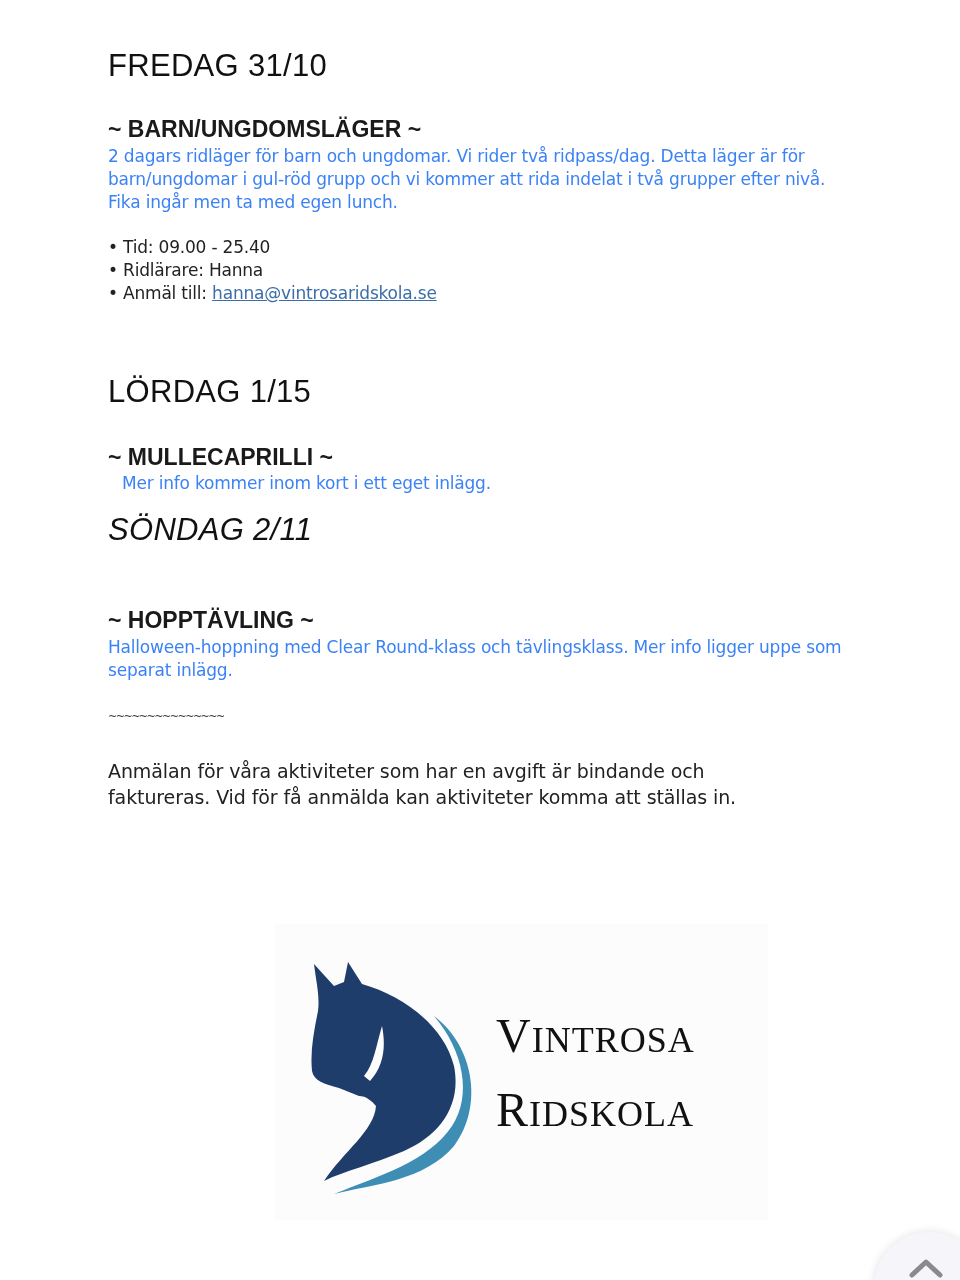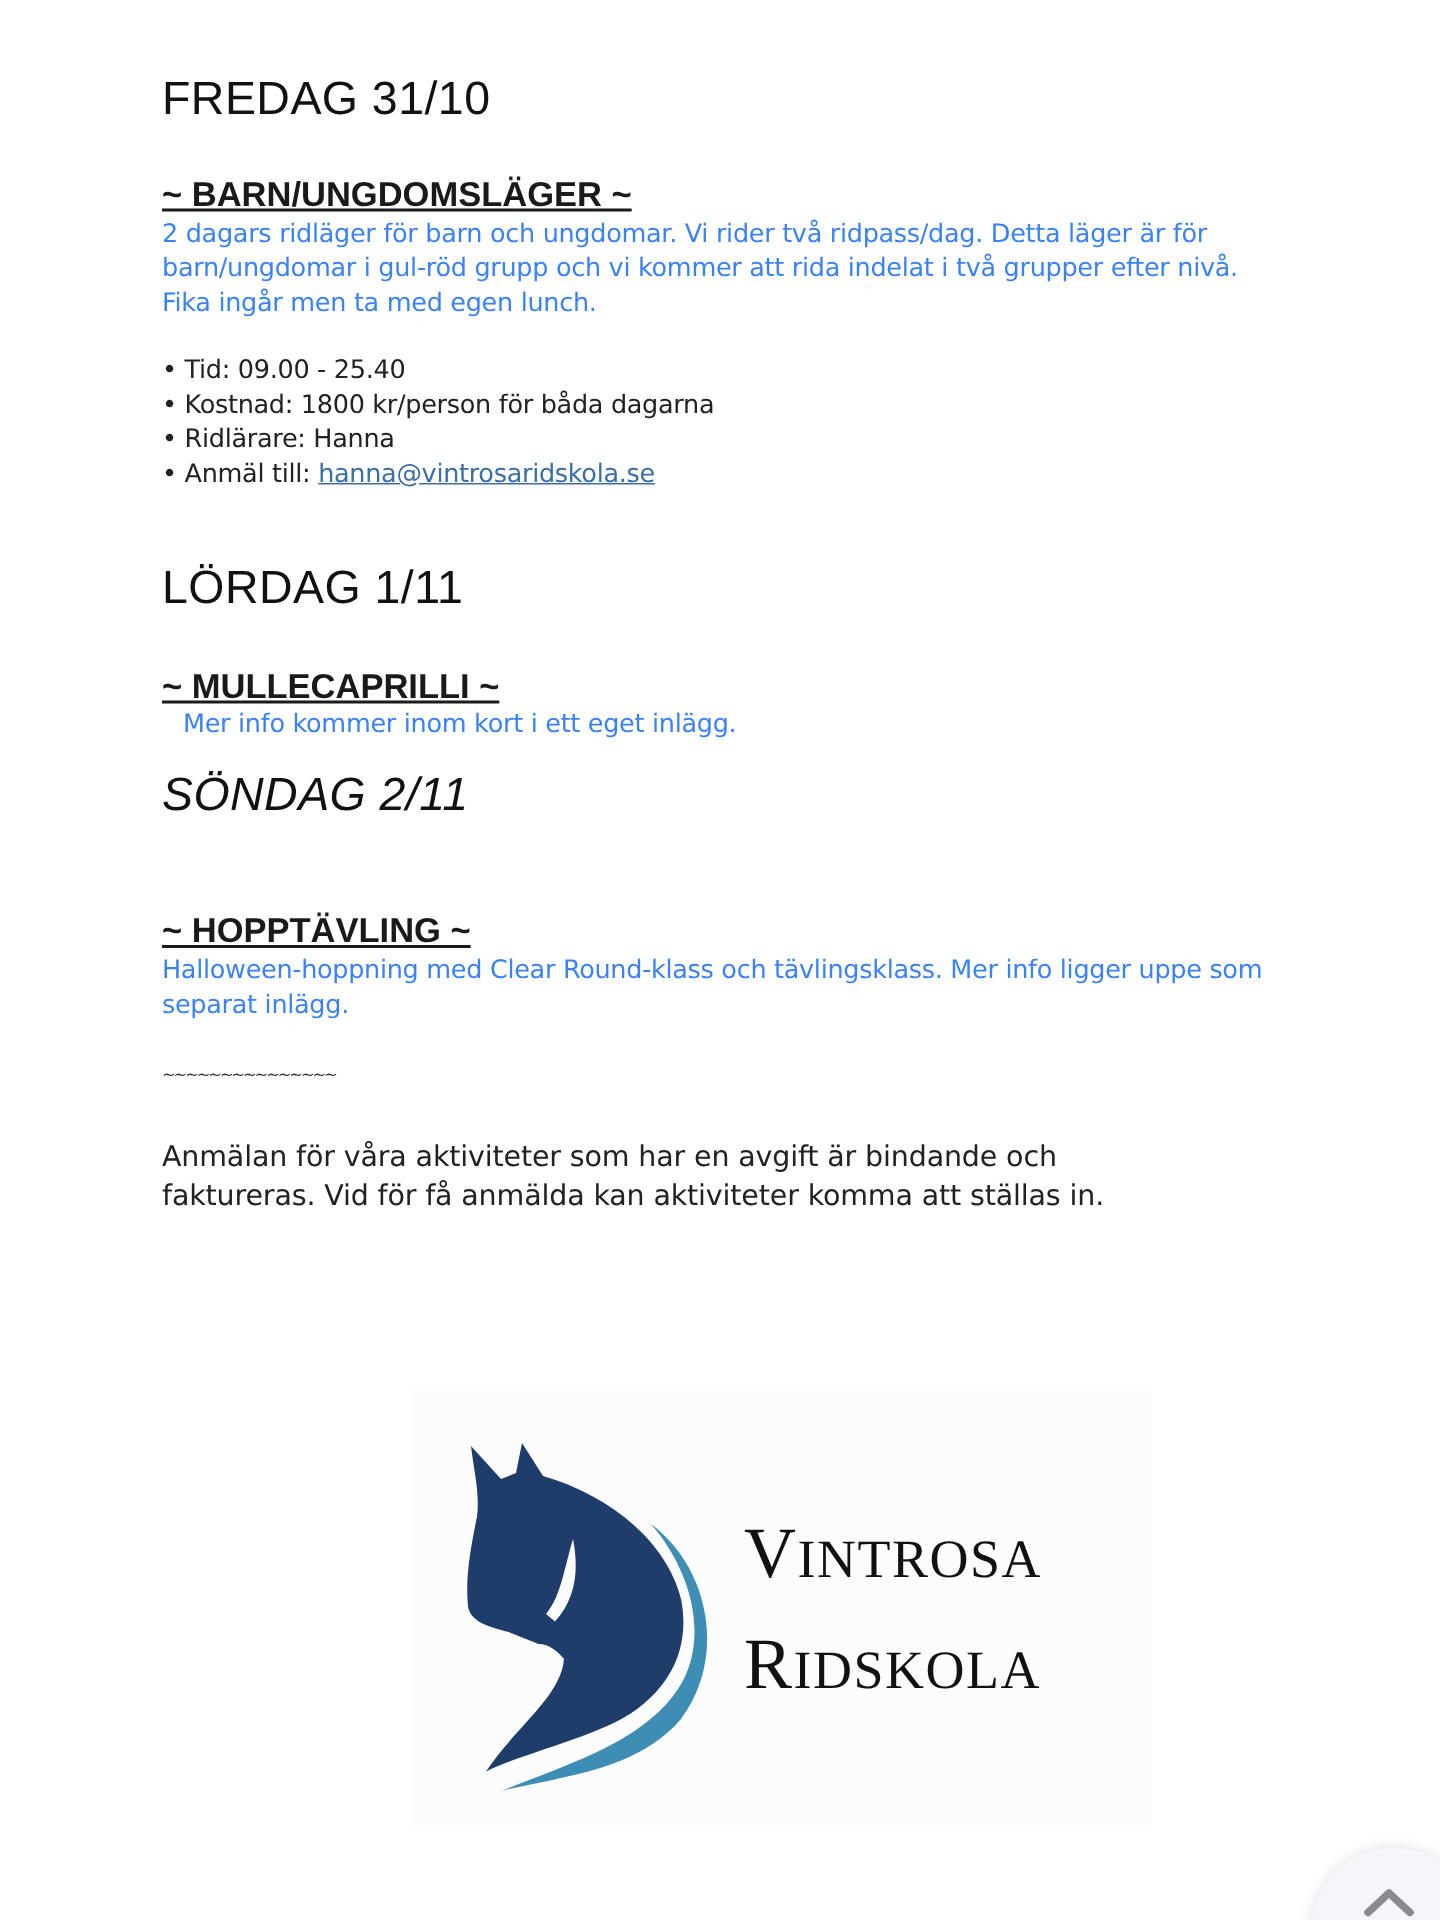--- a/index.html
+++ b/index.html
@@ -33,21 +33,20 @@
       margin: 0;
     }
     .event-title {
       position: absolute;
       left: 0;
       font-family: "Liberation Sans", sans-serif;
       font-size: 23px;
       color: #1a1a1a;
       white-space: nowrap;
       margin: 0;
-      text-decoration: underline;
     }
     .body-text {
       position: absolute;
       left: 0;
       font-family: "DejaVu Sans", sans-serif;
       font-size: 17px;
       line-height: 23px;
       color: #3b82f6;
       margin: 0;
       letter-spacing: -0.2px;
@@ -135,26 +134,25 @@
 </head>
 <body>
 
 <div class="content">
 
   <h2 class="day-heading" style="top:48px;">FREDAG 31/10</h2>
   <h3 class="event-title" style="top:116px;">~ BARN/UNGDOMSLÄGER ~</h3>
   <p class="body-text" style="top:145px; width:745px;">2 dagars ridläger för barn och ungdomar. Vi rider två ridpass/dag. Detta läger är för barn/ungdomar i gul-röd grupp och vi kommer att rida indelat i två grupper efter nivå. Fika ingår men ta med egen lunch.</p>
   <ul class="bullets" style="top:236px;">
     <li>Tid: 09.00 - 25.40</li>
-    <li>Kostnad: 1800 kr/person för båda dagarna</li>
     <li>Ridlärare: Hanna</li>
     <li><span>Anmäl till: </span><a class="mail-link">hanna@vintrosaridskola.se</a></li>
   </ul>
 
-  <h2 class="day-heading" style="top:374px;">LÖRDAG 1/11</h2>
+  <h2 class="day-heading" style="top:374px;">LÖRDAG 1/15</h2>
   <h3 class="event-title" style="top:444px;">~ MULLECAPRILLI ~</h3>
   <p class="body-text" style="top:472px; width:745px;margin-left:14px;">Mer info kommer inom kort i ett eget inlägg.</p>
 
   <h2 class="day-heading" style="top:512px;font-style:italic;">SÖNDAG 2/11</h2>
   <h3 class="event-title" style="top:607px;">~ HOPPTÄVLING ~</h3>
   <p class="body-text" style="top:636px; width:745px;">Halloween-hoppning med Clear Round-klass och tävlingsklass. Mer info ligger uppe som separat inlägg.</p>
 
   <p class="divider" style="top:710px;">~~~~~~~~~~~~~~~</p>
 
   <p class="footer-note" style="top:758px;">Anmälan för våra aktiviteter som har en avgift är bindande och faktureras. Vid för få anmälda kan aktiviteter komma att ställas in.</p>

